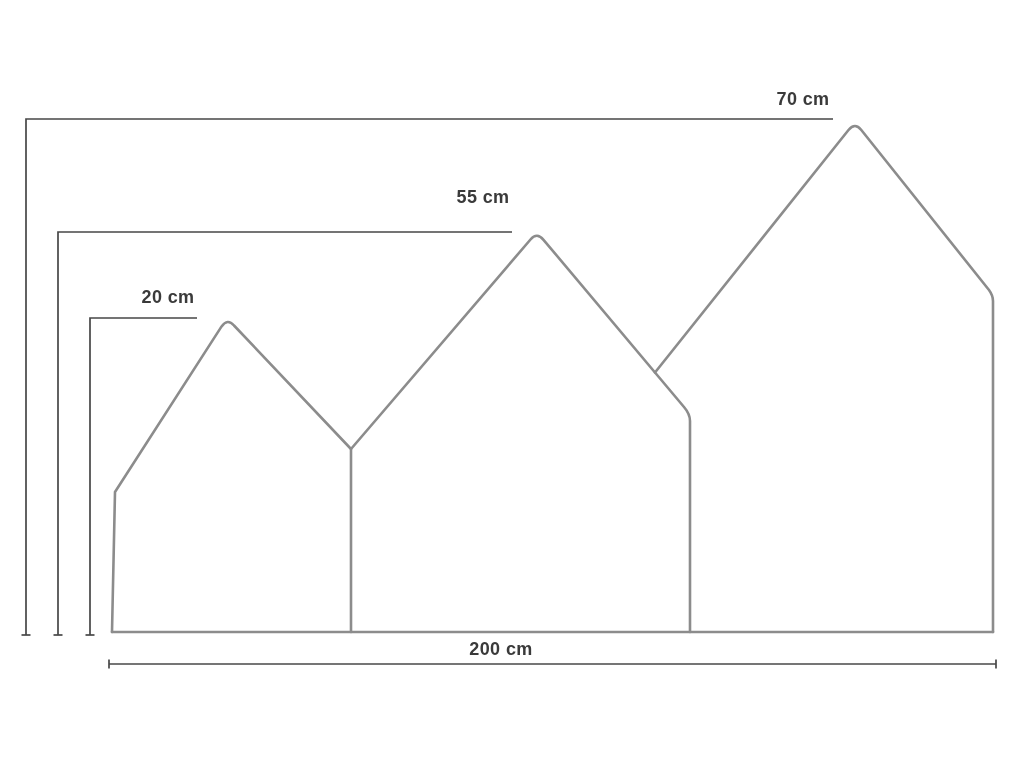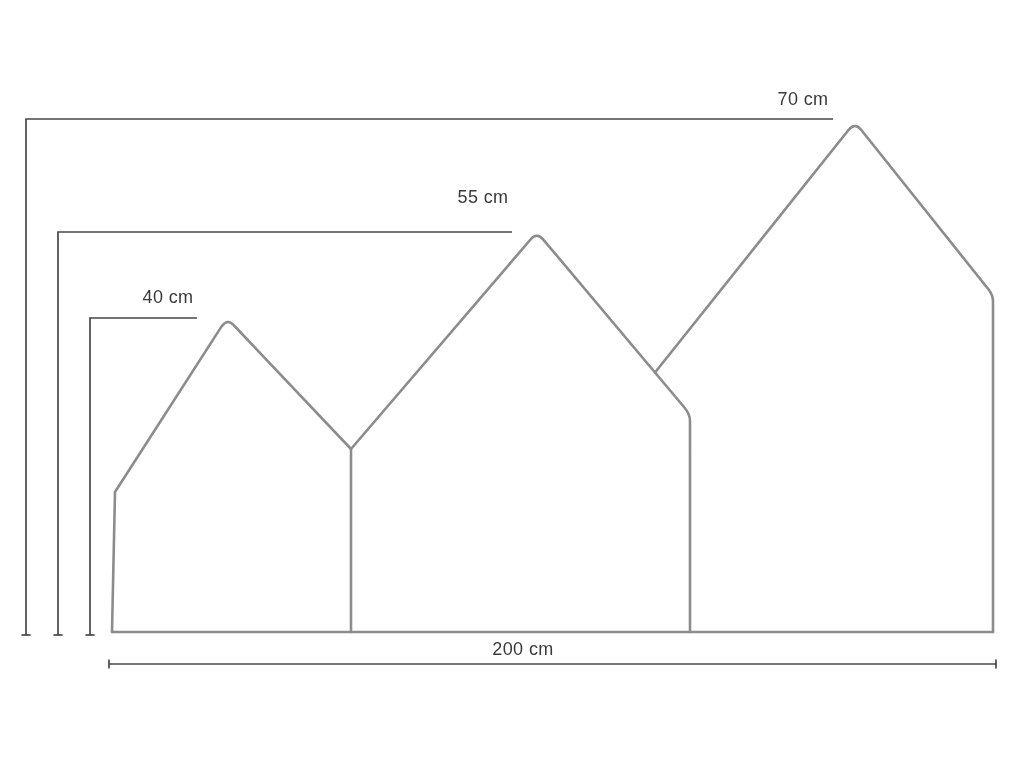--- a/index.html
+++ b/index.html
@@ -7,20 +7,21 @@
     padding: 0;
     background: #ffffff;
   }
   .canvas {
     position: relative;
     width: 1017px;
     height: 768px;
     background: #ffffff;
     overflow: hidden;
     font-family: "Liberation Sans", sans-serif;
+    font-weight: bold;
   }
   .drawing {
     position: absolute;
     left: 0;
     top: 0;
   }
   .outline-path {
     fill: none;
     stroke-width: 2.6;
     stroke-linecap: round;
@@ -68,17 +69,17 @@
       <path class="outline-path" d="M351,449 L530.5,239.5 Q537,232 543.5,239.8 L684,407 Q690,414 690,421 L690,632" stroke="#8c8c8c"></path>
       <path class="outline-path" d="M655,372.5 L848.5,130 Q855,122 861.3,130 L989,290 Q993,295.5 993,301 L993,632" stroke="#8c8c8c"></path>
       <path class="outline-path" d="M112,632 L993,632" stroke="#8c8c8c"></path>
     </g>
   </svg>
 
   <div class="dim-label" style="left:803px; top:99px;">70 cm</div>
 
   <div class="dim-label" style="left:483px; top:197px;">55 cm</div>
 
-  <div class="dim-label" style="left:168px; top:297px;">40 cm</div>
+  <div class="dim-label" style="left:168px; top:297px;">20 cm</div>
 
-  <div class="dim-label" style="left:523px; top:649px;">200 cm</div>
+  <div class="dim-label" style="left:501px; top:649px;">200 cm</div>
 
 </div>
 
 </body></html>

